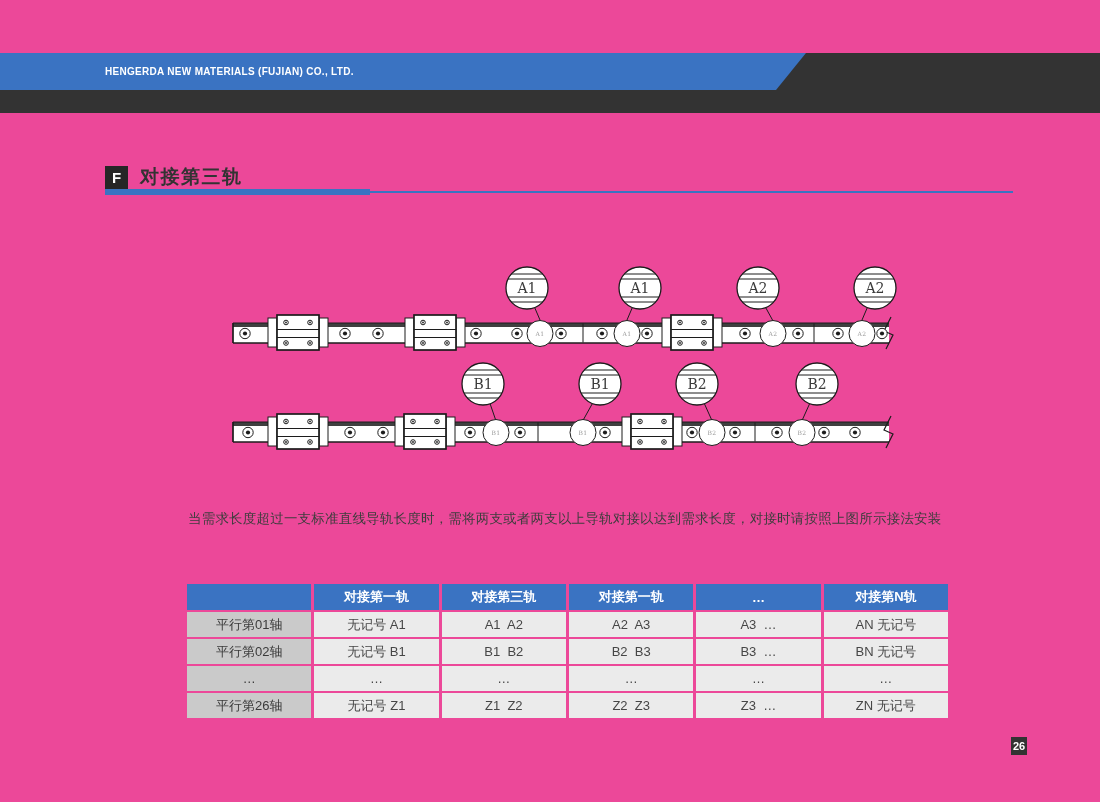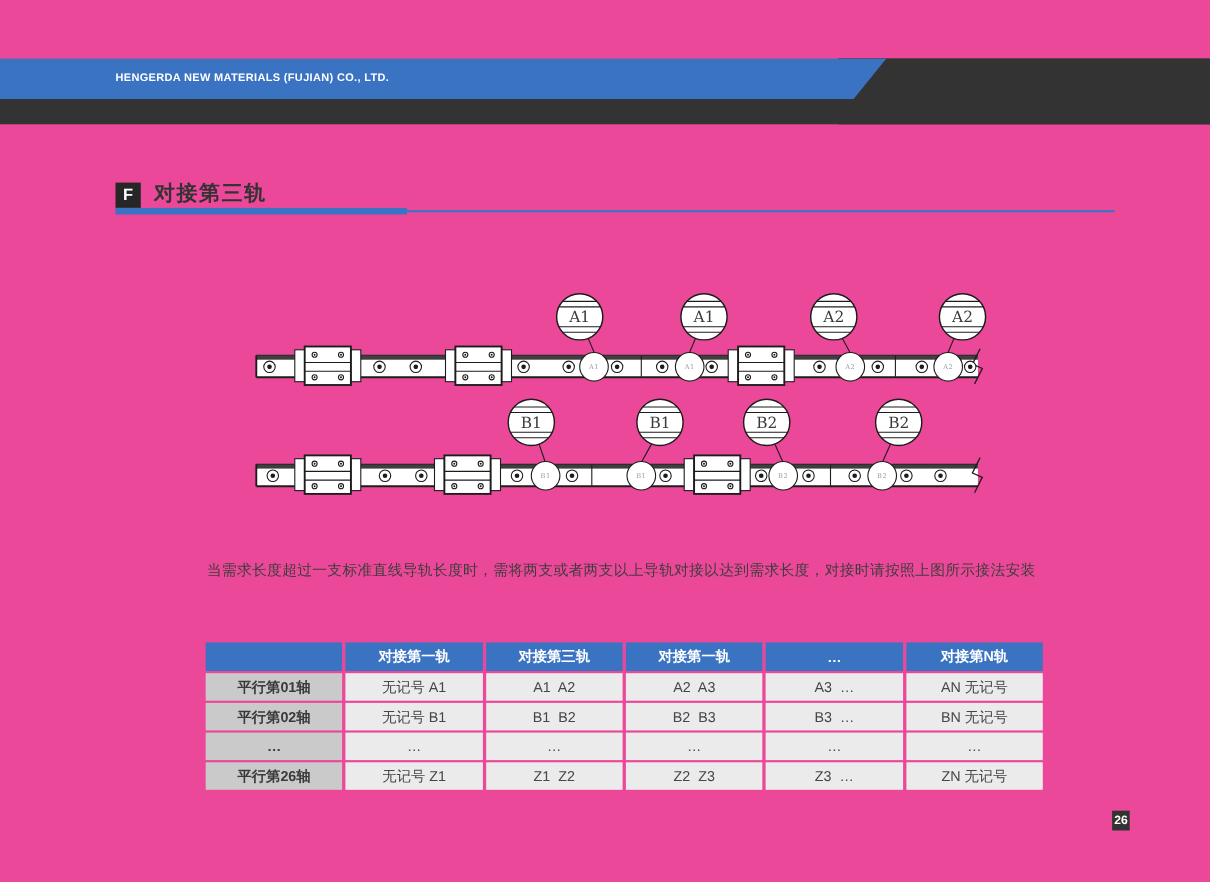--- a/index.html
+++ b/index.html
@@ -42,21 +42,21 @@
   
   .description { position:absolute; left:188px; top:506px; width:790px; font-size:13.5px; color:#3d3d3d;
                  line-height:25px; letter-spacing:0.2px; }
 
   
   .code-table { position:absolute; left:187px; top:584px; width:761px; display:grid;
                 grid-template-columns:repeat(6,1fr); grid-template-rows:26px 25px 25px 25px 25px;
                 column-gap:3px; row-gap:2px; }
   .th { background:#3a73c2; color:#ffffff; font-weight:bold; font-size:13px;
         display:flex; align-items:center; justify-content:center; }
-  .rowlabel { background:#cacaca; color:#3a3a3a; font-weight:bold; font-size:13px;
+  .rowlabel { background:#cacaca; color:#3a3a3a; font-weight:normal; font-size:13px;
               display:flex; align-items:center; justify-content:center; }
   .td { background:#ebebeb; color:#464646; font-size:13px; white-space:pre;
         display:flex; align-items:center; justify-content:center; }
 
   
   .page-badge { position:absolute; left:1011px; top:737px; width:16px; height:18px; background:#333333;
                 color:#ffffff; font-size:11px; font-weight:bold; display:flex; align-items:center;
                 justify-content:center; }
 </style>
 </head>

